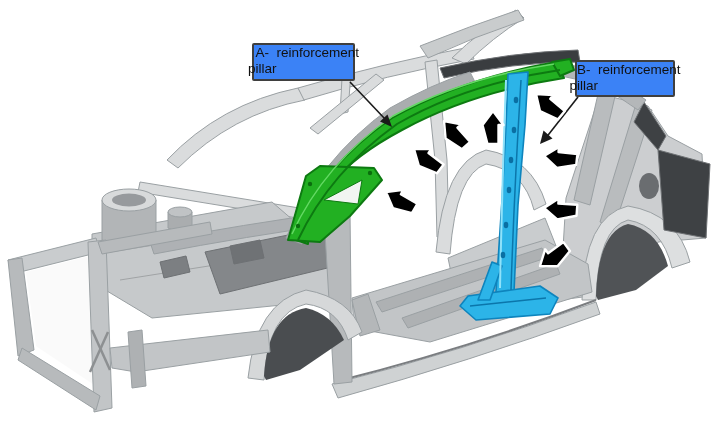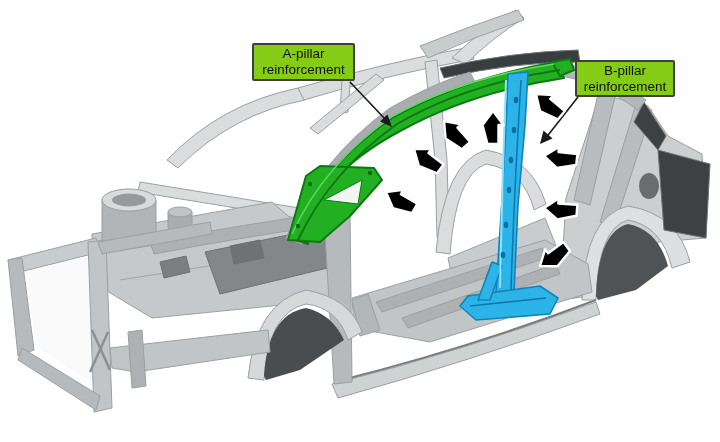--- a/index.html
+++ b/index.html
@@ -2,23 +2,23 @@
 <html><head>
 <meta charset="utf-8">
 <style>
   html,body{margin:0;padding:0;background:#fff;}
   .stage{
     position:relative;width:720px;height:442px;background:#ffffff;
     overflow:hidden;font-family:"Liberation Sans", sans-serif;
   }
   .stage svg{display:block;position:absolute;left:0;top:0;}
   .callout{
-    position:absolute;background:#84cc16;border:2px solid #3f3f3f;border-radius:2px;
+    position:absolute;background:#3b82f6;border:2px solid #3f3f3f;border-radius:2px;
     text-align:center;color:#111111;font-size:13.5px;line-height:16px;
-    display:flex;flex-direction:column;justify-content:center;
+    display:flex;flex-direction:row;justify-content:center;
     box-sizing:border-box;z-index:5;
   }
   .callout-a{left:252px;top:43px;width:103px;height:38px;}
   .callout-b{left:575px;top:60px;width:100px;height:37px;}
   
   .s-body{stroke:#9aa0a3;stroke-width:1;}
   .s-dark{stroke:#6e7174;stroke-width:1;}
   .green-stroke{stroke:#0d7a11;stroke-width:2;stroke-linejoin:round;}
   .blue-stroke{stroke:#0e84bd;stroke-width:1.6;stroke-linejoin:round;}
   .arrow-shape{stroke:#ffffff;stroke-width:2.4;stroke-linejoin:round;}

